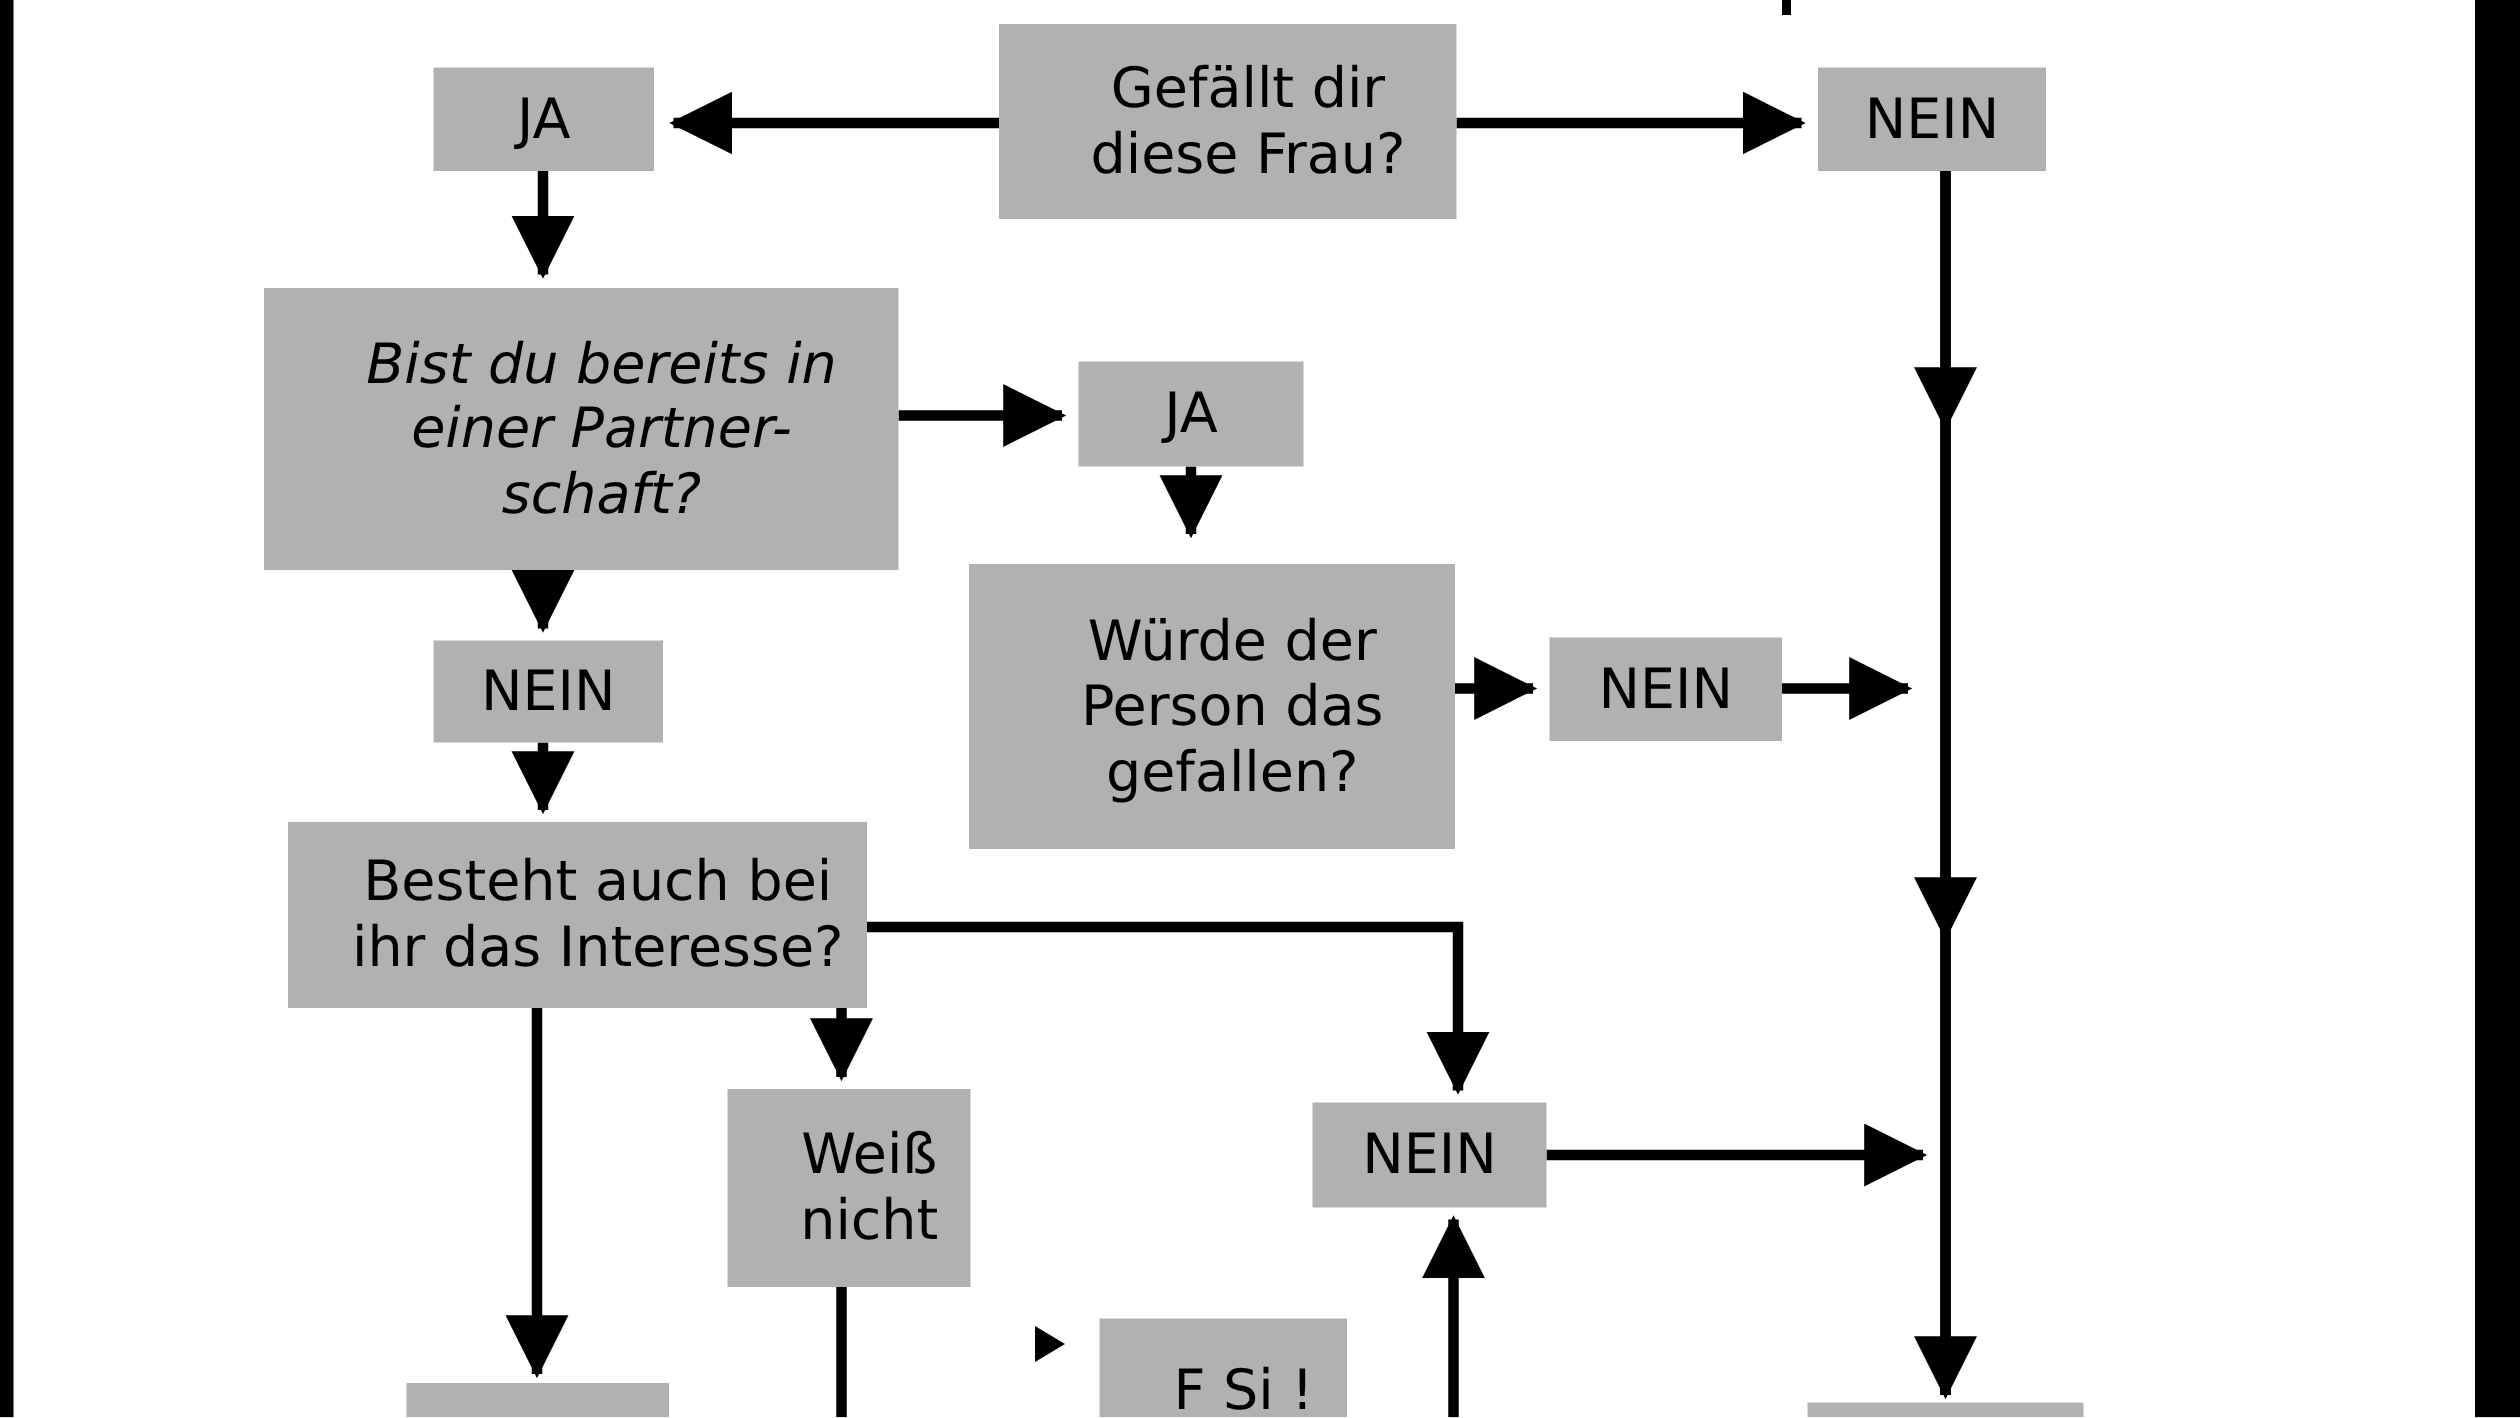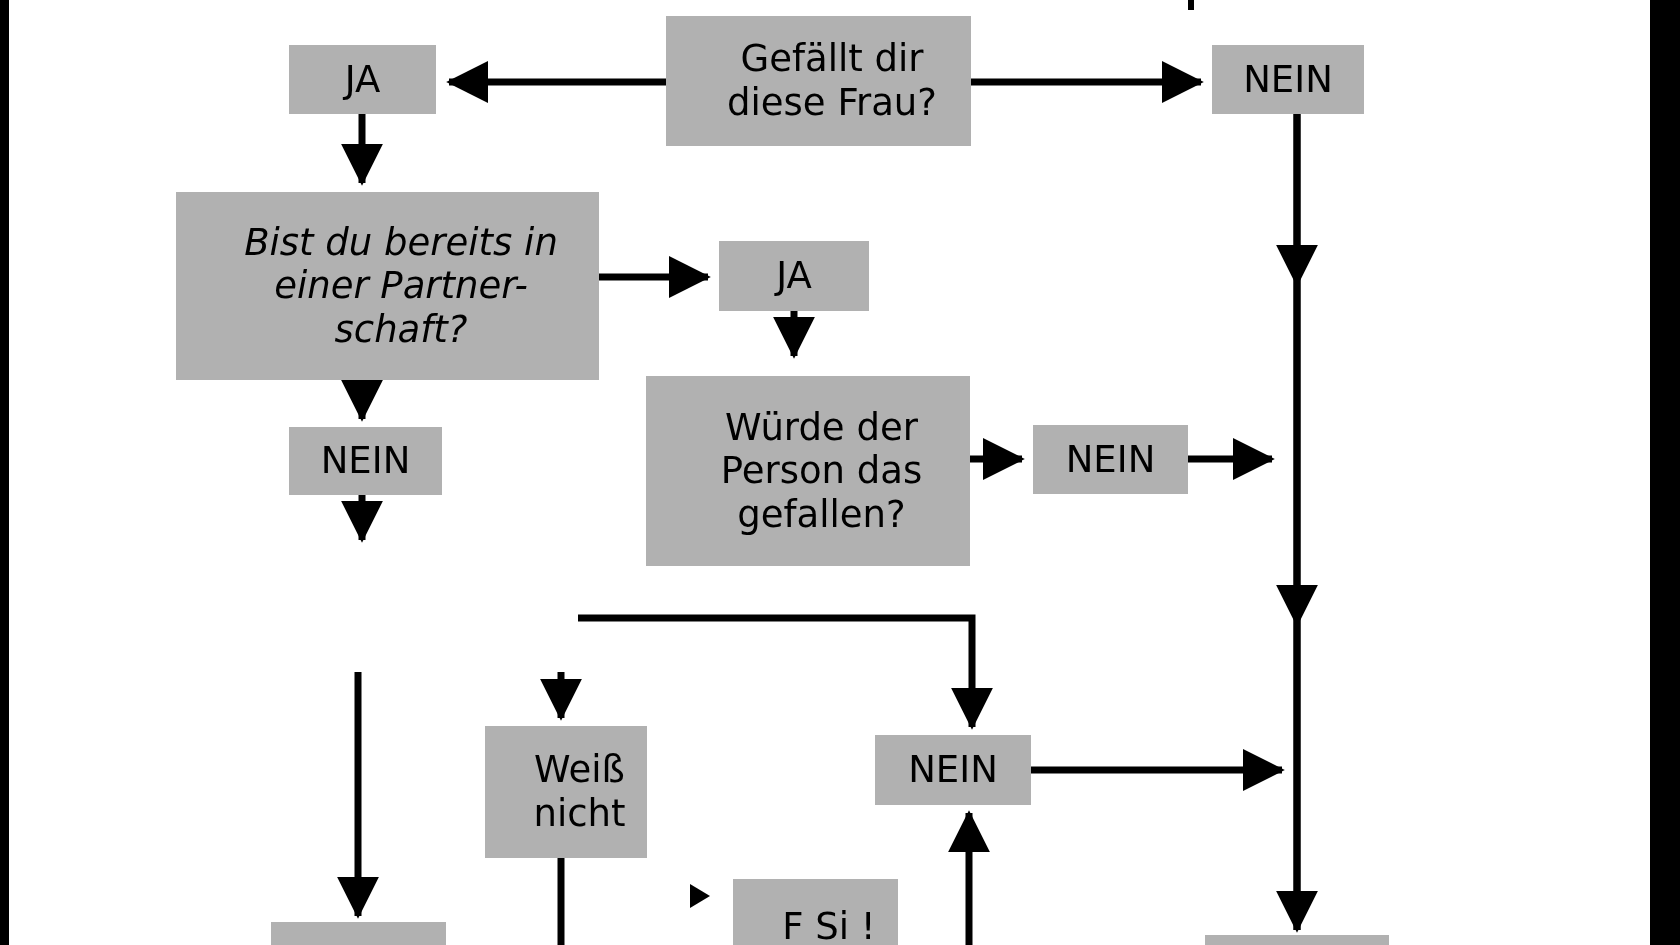--- a/index.html
+++ b/index.html
@@ -124,20 +124,22 @@
   <div class="node n-small" style="left:719px; top:241px; width:150px; height:70px;">JA</div>
 
   <div class="node n-small" style="left:289px; top:427px; width:153px; height:68px;">NEIN</div>
 
   <div class="node n-big" style="left:646px; top:364px; width:324px; height:190px;margin-top:12px;">Würde der
 Person das
 gefallen?</div>
 
   <div class="node n-small" style="left:1033px; top:425px; width:155px; height:69px;">NEIN</div>
 
+  <div class="node n-big" style="left:192px; top:548px; width:386px; height:124px;">Besteht auch bei
+ihr das Interesse?</div>
 
   <div class="node n-big" style="left:485px; top:726px; width:162px; height:132px;">Weiß
 nicht</div>
 
   <div class="node n-small" style="left:875px; top:735px; width:156px; height:70px;">NEIN</div>
 
   <div class="node n-big clip-top" style="left:733px; top:879px; width:165px; height:66px; padding-top:26px; letter-spacing:0px;">F       Si  !</div>
 
   <div class="node" style="left:271px; top:922px; width:175px; height:23px;"></div>
 

